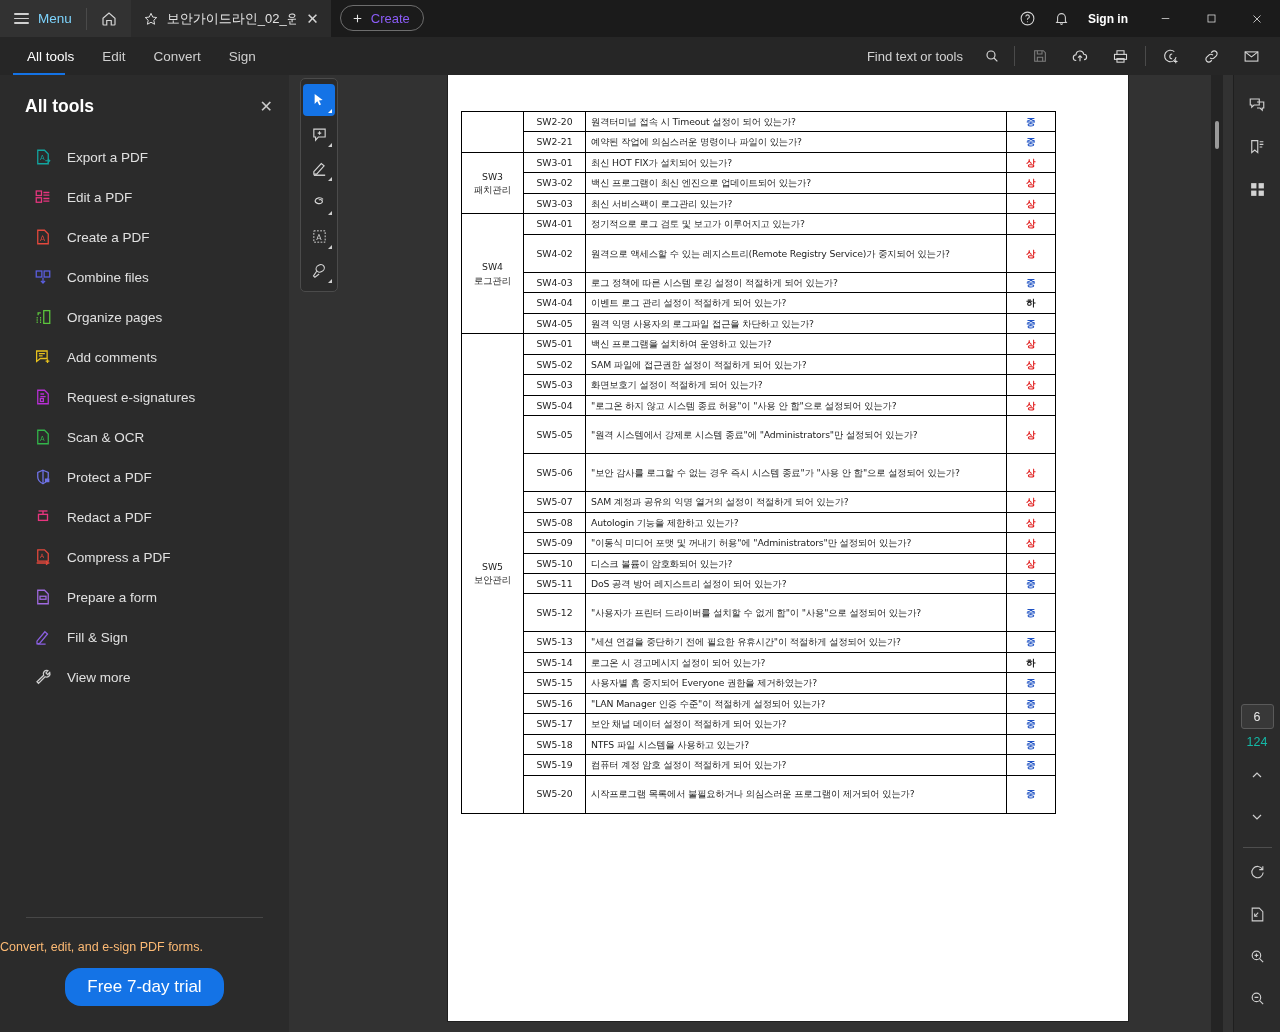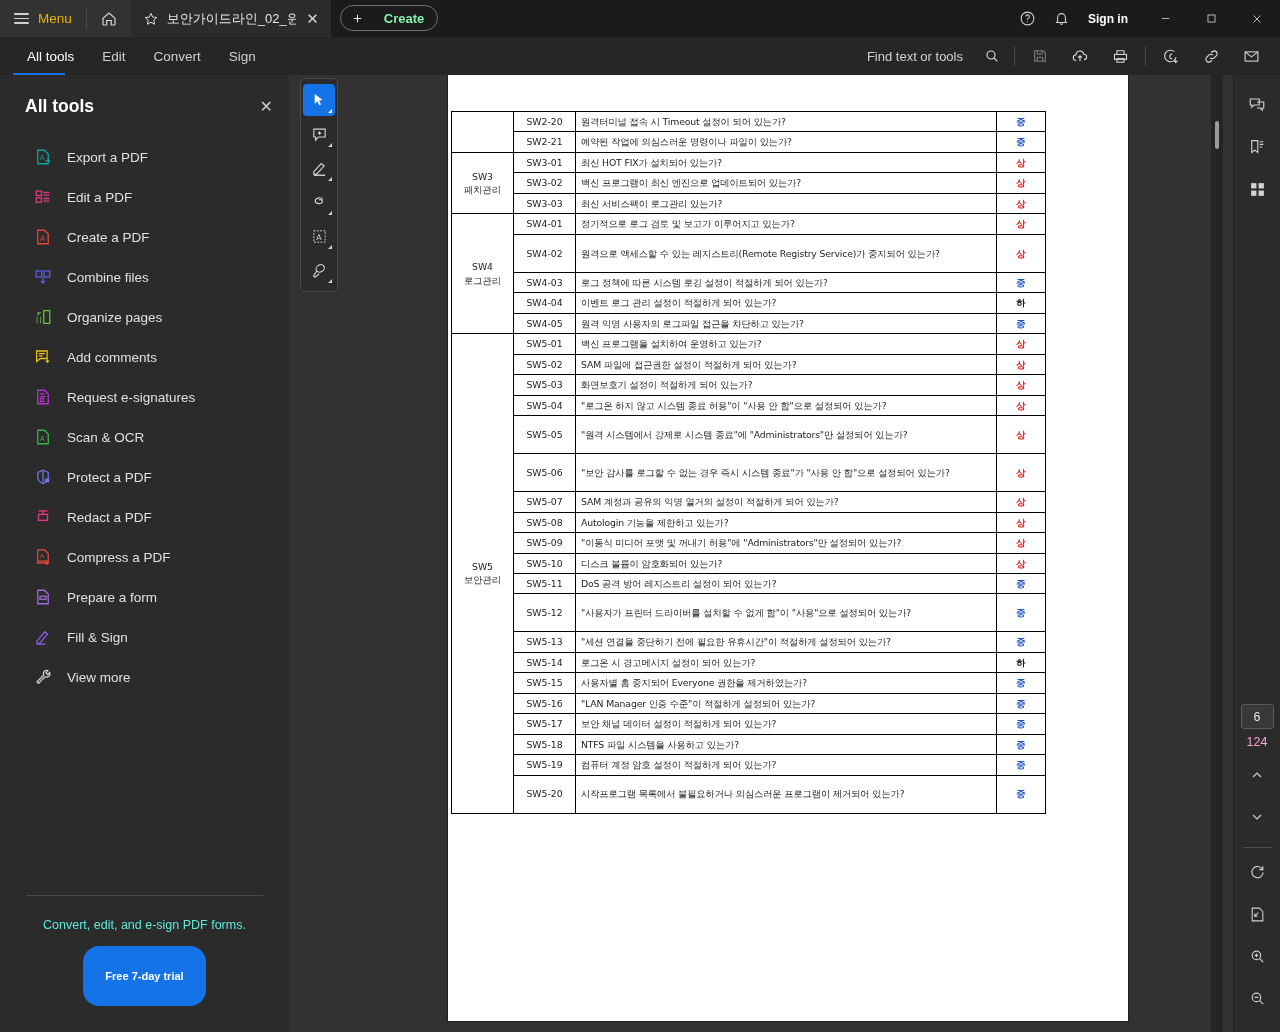--- a/index.html
+++ b/index.html
@@ -13,36 +13,36 @@
   .app { position: relative; width: 1280px; height: 1032px; display: flex; flex-direction: column; }
 
   
   .titlebar {
     height: 37px; background: #1b1b1b; display: flex; align-items: stretch;
     flex: 0 0 37px; position: relative;
   }
   .tb-left { display: flex; align-items: center; background: #323232; height: 37px; }
   .menu-btn {
     display: flex; align-items: center; gap: 9px; padding: 0 14px 0 14px; height: 37px;
-    color: #eab308; font-size: 13.5px; cursor: default;
+    color: #7dd3fc; font-size: 13.5px; cursor: default;
   }
   .hamburger { display: inline-flex; flex-direction: column; justify-content: center; gap: 3px; width: 15px; }
   .hamburger i { display: block; height: 1.6px; background: #d0d0d0; border-radius: 1px; }
   .tb-div { width: 1px; height: 22px; background: #4a4a4a; align-self: center; }
   .home-btn { display: flex; align-items: center; justify-content: center; width: 44px; height: 37px; cursor: default; }
   .tab {
     display: flex; align-items: center; gap: 8px; height: 37px; padding: 0 10px 0 12px;
     background: #2b2b2b; color: #e4e4e4; font-size: 13px; max-width: 200px; cursor: default;
   }
   .tab-title { white-space: nowrap; overflow: hidden; text-overflow: clip; }
   .tab-close { color: #d6d6d6; font-size: 15px; line-height: 1; padding: 0 2px; cursor: default; }
   .create-btn {
-    display: flex; align-items: center; gap: 20px; height: 26px; margin: 5px 0 0 9px;
+    display: flex; align-items: center; gap: 7px; height: 26px; margin: 5px 0 0 9px;
     padding: 0 13px 0 10px; border: 1px solid #6d6d6d; border-radius: 13px;
-    color: #86efac; font-size: 13px; background: transparent; cursor: default; align-self: flex-start; font-weight: bold;
+    color: #8b5cf6; font-size: 13px; background: transparent; cursor: default; align-self: flex-start;
   }
   .tb-right { margin-left: auto; display: flex; align-items: center; height: 37px; }
   .tb-icon { width: 34px; height: 37px; display: flex; align-items: center; justify-content: center; cursor: default; }
   .signin { color: #ffffff; font-size: 12px; font-weight: bold; padding: 0 14px 0 10px; cursor: default; }
   .wbtn { width: 46px; height: 37px; display: flex; align-items: center; justify-content: center; cursor: default; }
 
   
   .menubar {
     height: 38px; flex: 0 0 38px; background: #262626; display: flex; align-items: center;
     padding-left: 13px; position: relative;
@@ -70,25 +70,25 @@
   .lp-title { color: #fff; font-size: 17.5px; font-weight: bold; }
   .lp-close { margin-left: auto; color: #c9c9c9; font-size: 16px; cursor: default; line-height: 1; }
   .tools { padding-top: 12px; }
   .tool {
     display: flex; align-items: center; gap: 15px; height: 40px; padding-left: 33px;
     color: #e0e0e0; font-size: 13.5px; cursor: default;
   }
   .tool .ic { width: 19px; height: 19px; display: flex; align-items: center; justify-content: center; flex: 0 0 19px; }
   .lp-foot { margin-top: auto; padding-bottom: 26px; }
   .lp-rule { height: 1px; background: #474747; margin: 0 26px 22px 26px; }
-  .lp-pitch { text-align: center; color: #5eead4; font-size: 12.5px; }
+  .lp-pitch { text-align: left; color: #fdba74; font-size: 12.5px; }
   .trial-btn {
     display: block; margin: 14px auto 0 auto; background: #1473e6; color: #fff;
-    font-size: 11px; font-weight: bold; border: none; border-radius: 16px;
-    padding: 24px 22px; cursor: default; font-family: inherit;
+    font-size: 17px; font-weight: normal; border: none; border-radius: 16px;
+    padding: 9px 22px; cursor: default; font-family: inherit;
   }
 
   
   .docarea { flex: 1 1 auto; background: #323232; position: relative; overflow: hidden; }
   .vtoolbar {
     position: absolute; left: 11px; top: 3px; width: 38px;
     background: #2b2b2b; border: 1px solid #4b4b4b; border-radius: 5px;
     padding: 5px 0; display: flex; flex-direction: column; align-items: center; gap: 2px;
   }
   .vt-btn { width: 32px; height: 32px; border-radius: 4px; display: flex; align-items: center; justify-content: center; position: relative; cursor: default; }
@@ -100,21 +100,21 @@
   .pagewrap { position: absolute; left: 159px; top: -6px; }
   .page {
     width: 680px; height: 952px; background: #ffffff; position: relative;
     box-shadow: 0 0 0 1px #202020;
   }
   .scrollbar { position: absolute; right: 10px; top: 0; bottom: 0; width: 12px; background: #242424; }
   .scroll-thumb { position: absolute; top: 46px; left: 4px; width: 4px; height: 28px; background: #9a9a9a; border-radius: 2px; cursor: default; }
 
   
   table.doc {
-    position: absolute; left: 3px; top: 42px; width: 594px;
+    position: absolute; left: 13px; top: 42px; width: 594px;
     border-collapse: collapse; table-layout: fixed;
     font-family: "DejaVu Sans", sans-serif;
   }
   table.doc td {
     border: 1px solid #000; color: #1d1d1d; font-size: 9.3px;
     padding: 3px 5px; line-height: 1.45; vertical-align: middle;
   }
   td.cat { width: 62px; text-align: center; font-size: 9.6px; line-height: 1.85; }
   td.code { width: 62px; text-align: center; font-size: 9.3px; }
   td.desc { width: 421px; text-align: left; letter-spacing: -0.15px; }
@@ -128,21 +128,21 @@
     width: 47px; flex: 0 0 47px; background: #2b2b2b; border-left: 1px solid #1f1f1f;
     display: flex; flex-direction: column; align-items: center; padding-top: 12px;
   }
   .rr-btn { width: 36px; height: 36px; display: flex; align-items: center; justify-content: center; margin-bottom: 6px; cursor: default; border-radius: 4px; }
   .rr-spacer { flex: 1 1 auto; }
   .pagebox {
     width: 33px; height: 25px; border: 1px solid #5a5a5a; border-radius: 3px; background: #383838;
     color: #e9e9e9; font-size: 12.5px; display: flex; align-items: center; justify-content: center;
     margin-bottom: 6px; cursor: text;
   }
-  .pagetotal { color: #f9a8d4; font-size: 12.5px; margin-bottom: 8px; }
+  .pagetotal { color: #14b8a6; font-size: 12.5px; margin-bottom: 8px; }
   .rr-rule { width: 29px; height: 1px; background: #4e4e4e; margin: 6px 0 6px 0; }
   .rr-pad { height: 10px; }
   svg { display: block; }
 </style>
 </head>
 <body>
 
 <div class="app">
 
   <div class="titlebar">

